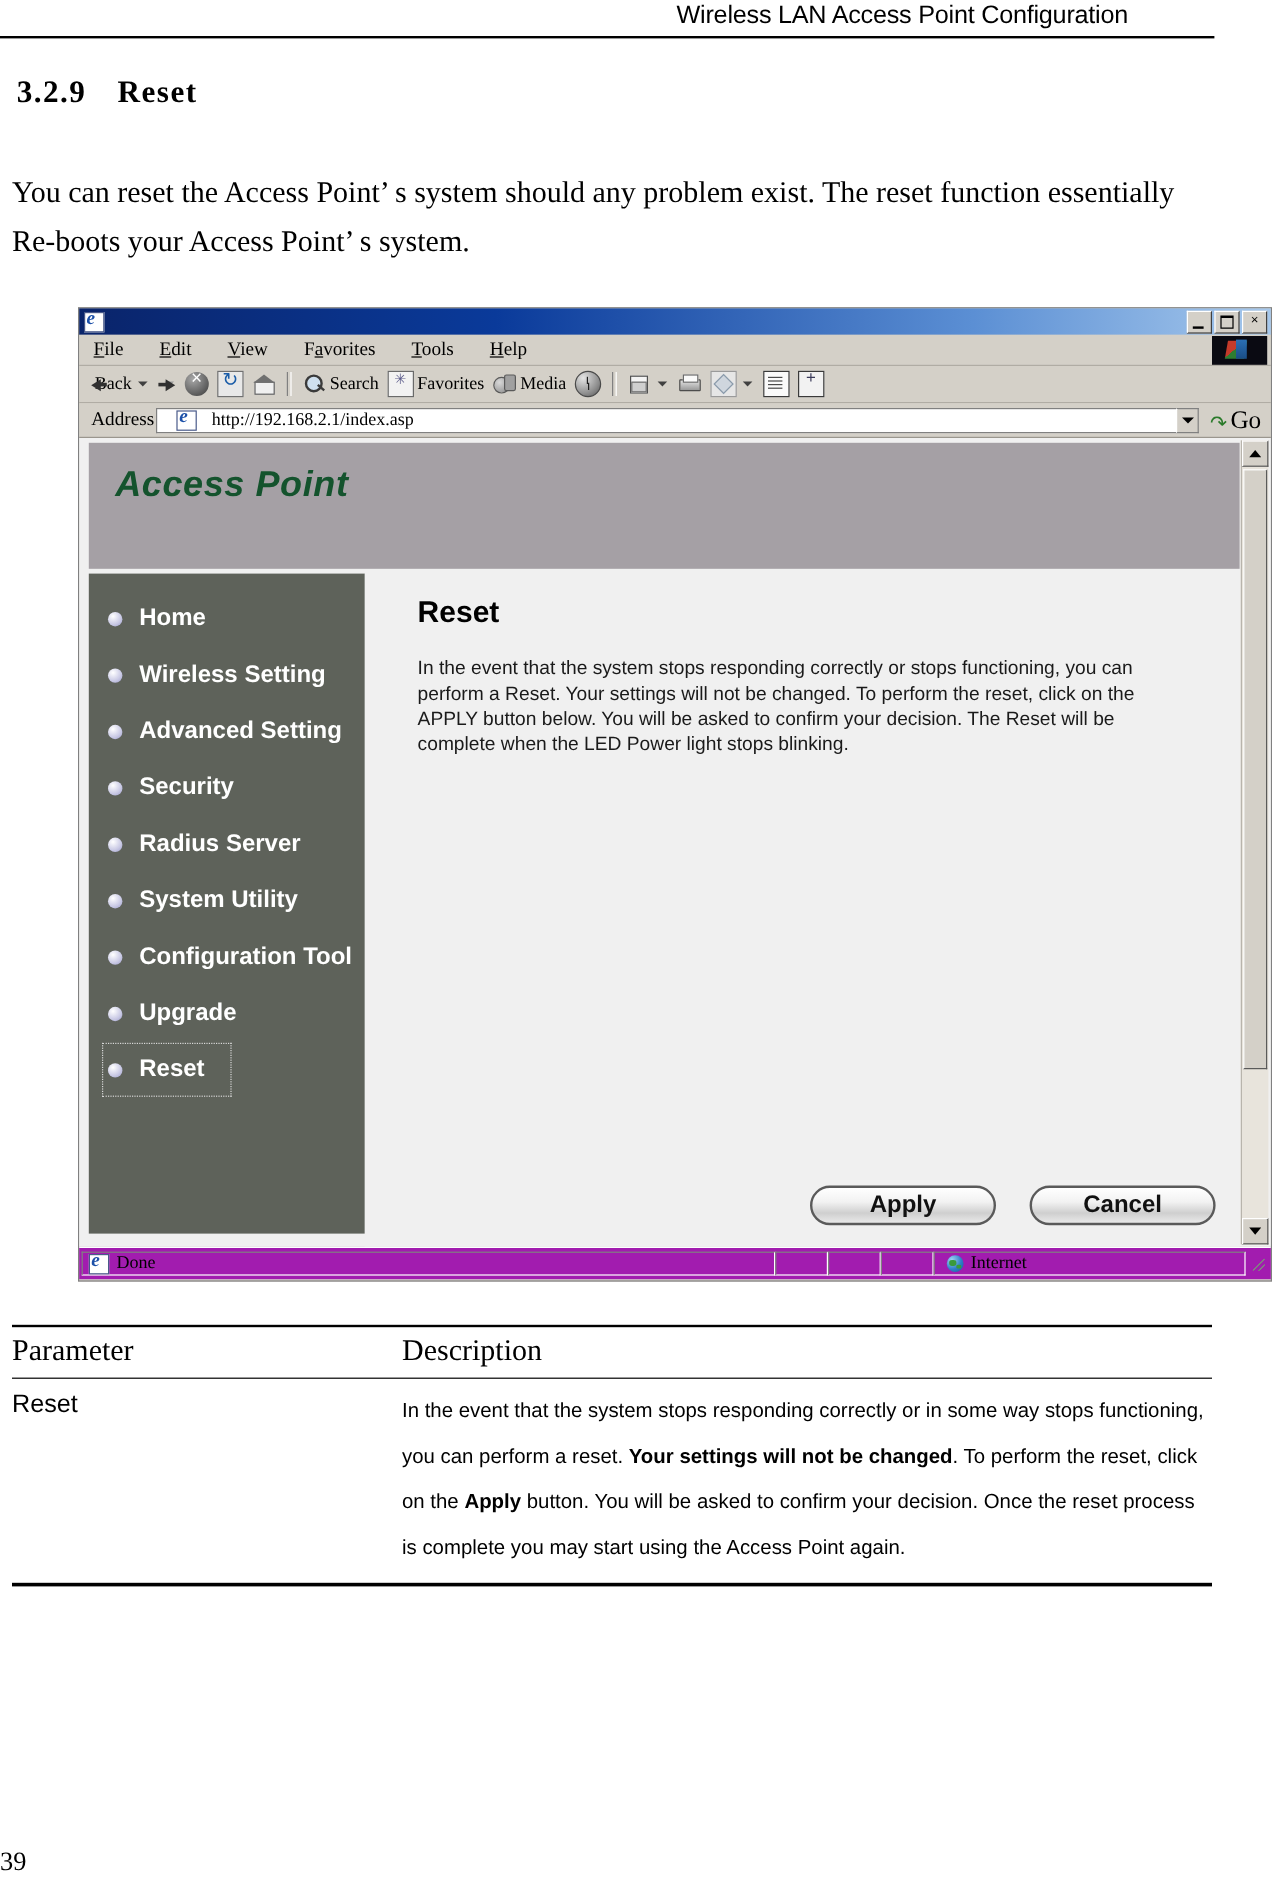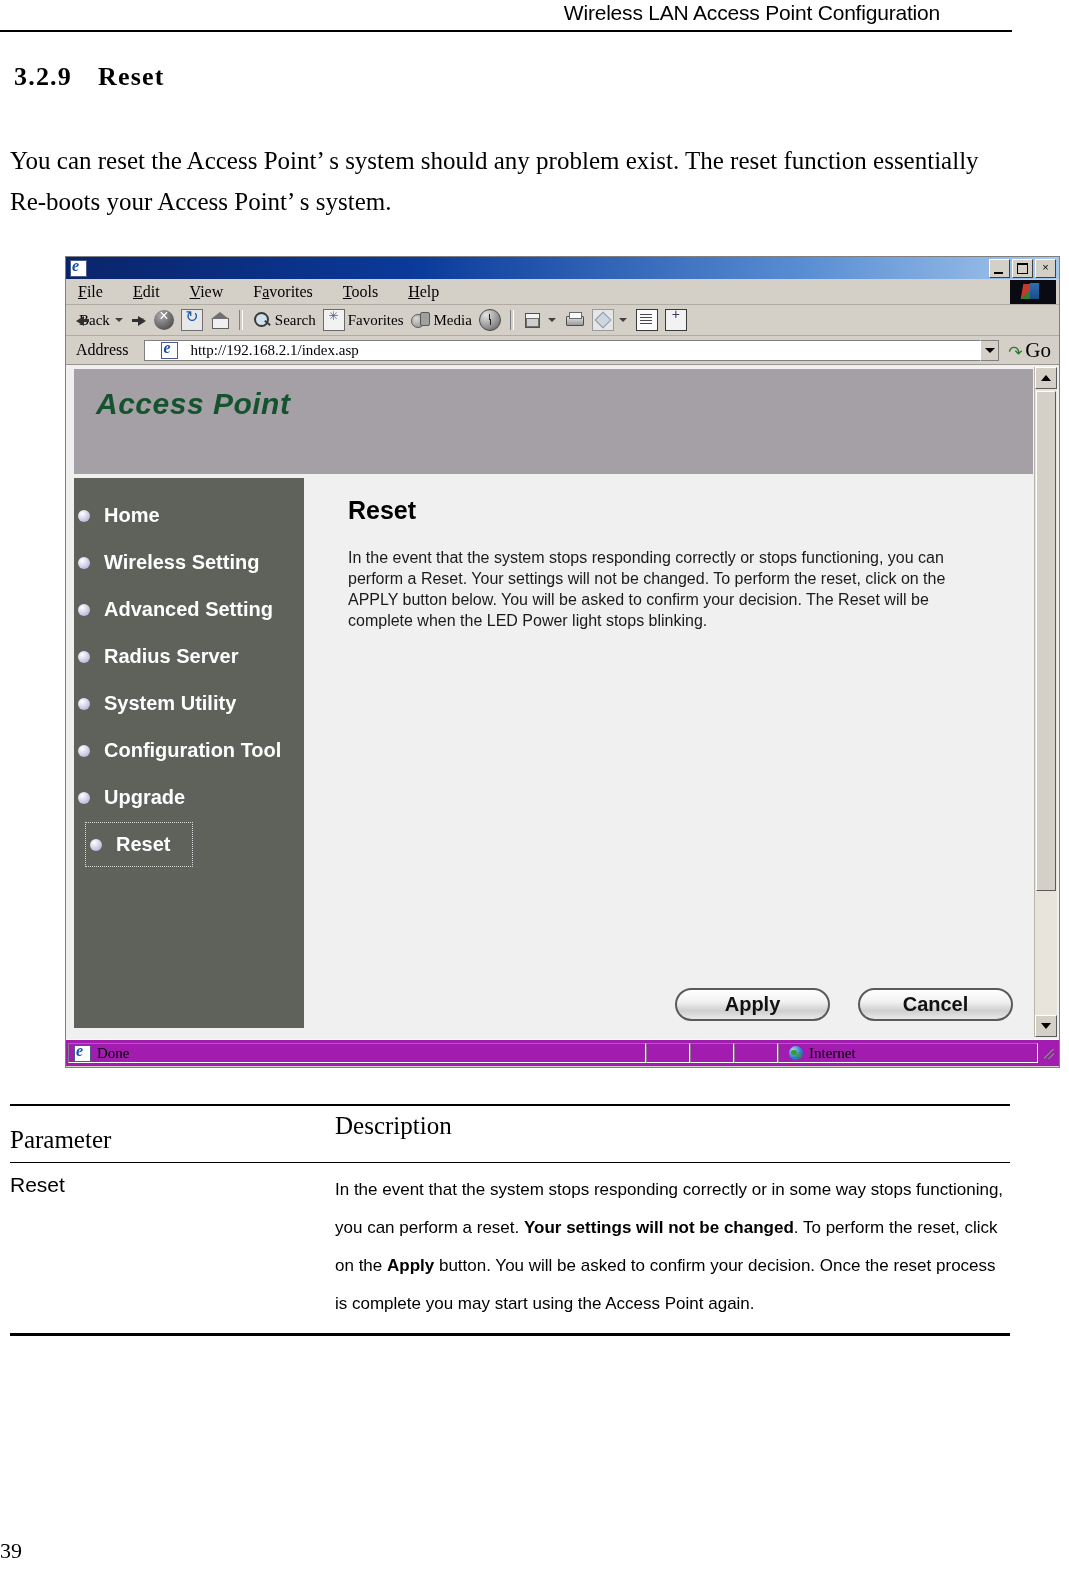--- a/index.html
+++ b/index.html
@@ -400,21 +400,21 @@
   
   .addrbar {
     height: 28px;
     background: #d4d0c8;
     display: flex;
     align-items: center;
     padding-left: 10px;
     border-bottom: 1px solid #9a968e;
     position: relative;
   }
-  .addrbar .lbl { font-size: 16px; margin-right: 16px; white-space: nowrap; }
+  .addrbar .lbl { font-size: 16px; margin-right: 2px; white-space: nowrap; }
   .addrfield {
     flex: 1;
     height: 21px;
     background: #ffffff;
     border: 1px solid #808080;
     border-right: none;
     display: flex;
     align-items: center;
     padding-left: 16px;
     margin-right: 0px;
@@ -487,21 +487,21 @@
     background: #5e625a;
     flex: none;
     padding-top: 14px;
     height: 550px;
     box-sizing: border-box;
   }
   .nav-item {
     display: flex;
     align-items: center;
     height: 47px;
-    padding-left: 4px;
+    padding-left: 16px;
     font-family: "Liberation Sans", sans-serif;
     font-size: 20px;
     font-weight: bold;
     color: #ffffff;
     white-space: nowrap;
   }
   .nav-item .bullet {
     width: 12px; height: 12px;
     border-radius: 50%;
     background: radial-gradient(circle at 35% 30%, #ffffff, #c8c8e4 60%, #9a9ac8);
@@ -657,21 +657,20 @@
   .pt-rule-mid { border-top: 1px solid #000; }
   .pt-rule-bot { border-top: 3px solid #000; }
   .pt-head {
     display: flex;
     padding: 6px 0 8px 0;
   }
   .pt-head .c1 {
     width: 325px;
     font-family: "Liberation Serif", serif;
     font-size: 25px;
-    margin-top: 14px;
   }
   .pt-head .c2 {
     font-family: "Liberation Serif", serif;
     font-size: 25px;
   }
   .pt-body {
     display: flex;
     padding: 8px 0 10px 0;
   }
   .pt-body .c1 {
@@ -819,20 +818,24 @@
           <span class="bullet"></span>
           <span>Home</span>
         </div>
         <div class="nav-item">
           <span class="bullet"></span>
           <span>Wireless Setting</span>
         </div>
         <div class="nav-item">
           <span class="bullet"></span>
           <span>Advanced Setting</span>
+        </div>
+        <div class="nav-item">
+          <span class="bullet"></span>
+          <span>Security</span>
         </div>
         <div class="nav-item">
           <span class="bullet"></span>
           <span>Radius Server</span>
         </div>
         <div class="nav-item">
           <span class="bullet"></span>
           <span>System Utility</span>
         </div>
         <div class="nav-item">

